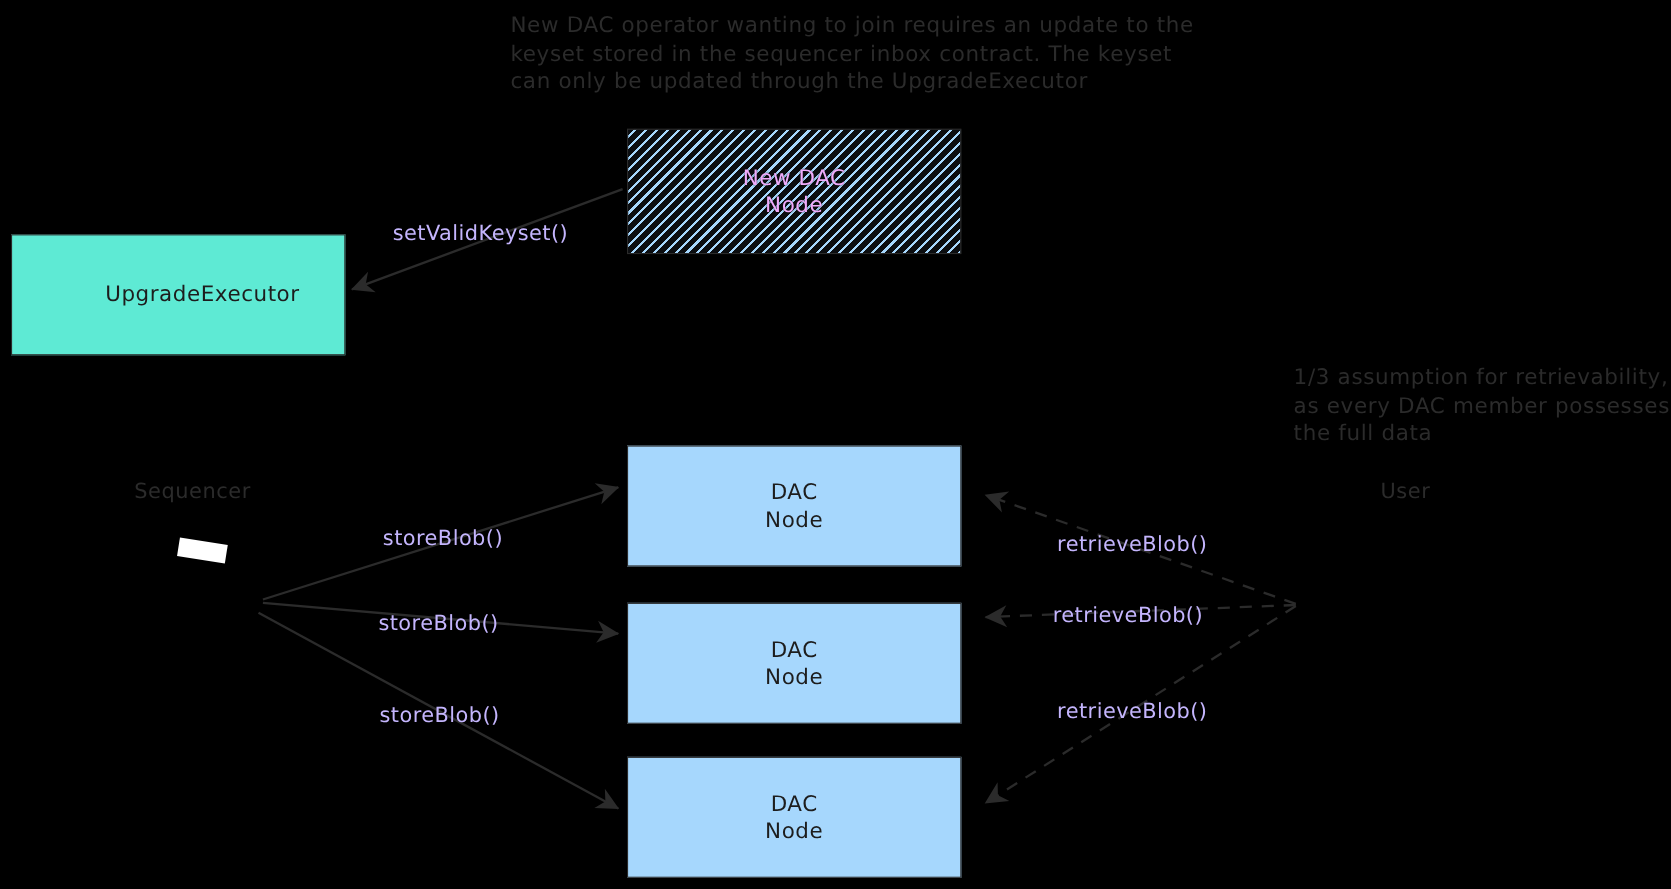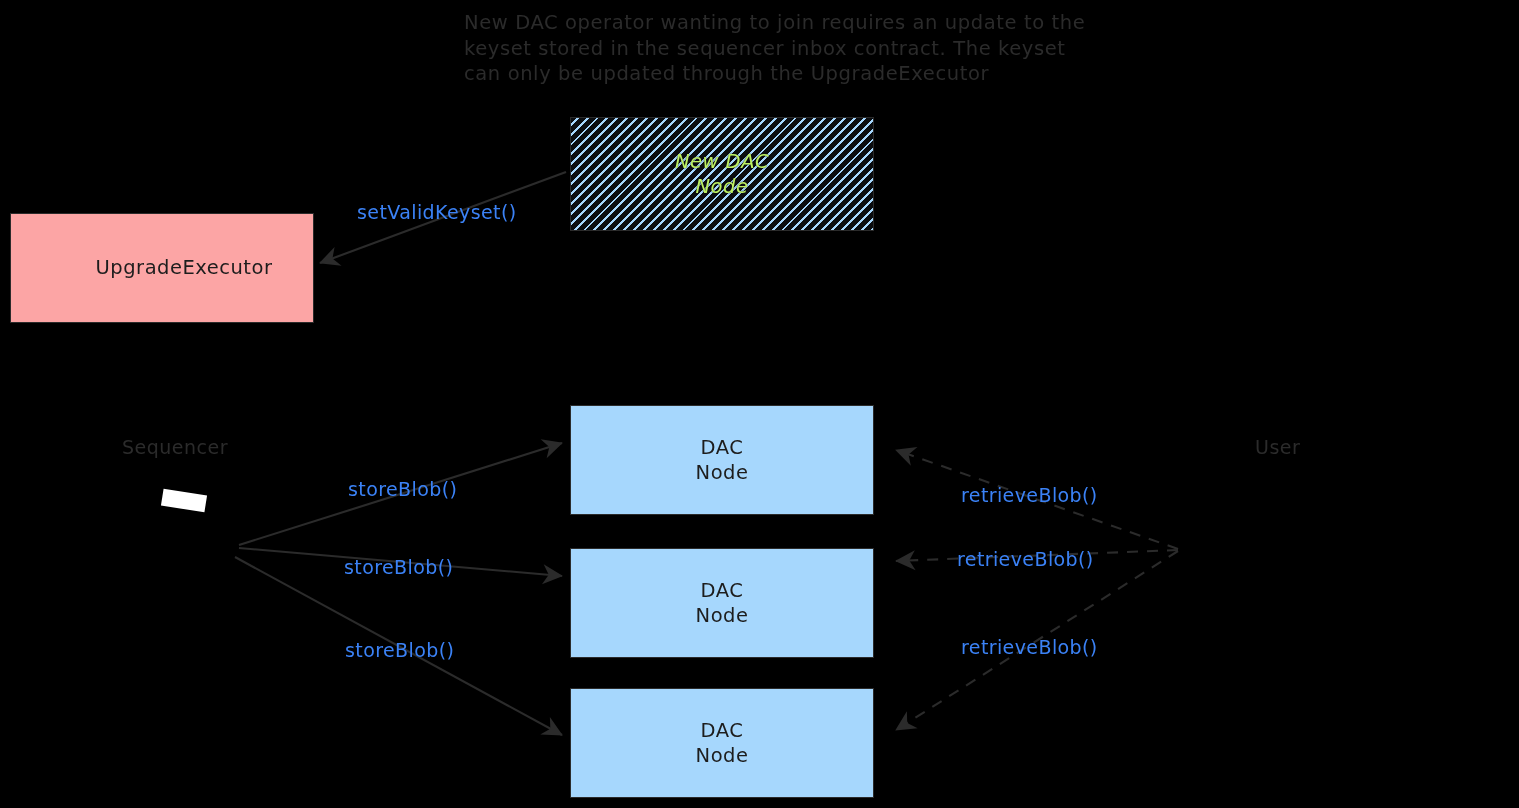--- a/index.html
+++ b/index.html
@@ -27,21 +27,21 @@
     position: absolute;
     color: #2b2b2b;
     font-size: 19.5px;
     line-height: 25.5px;
     letter-spacing: 0.6px;
     white-space: pre;
     font-family: "DejaVu Sans", sans-serif;
   }
   .edge-label {
     position: absolute;
-    color: #3b82f6;
+    color: #c4b5fd;
     font-size: 19px;
     letter-spacing: 0.4px;
     white-space: nowrap;
     font-family: "DejaVu Sans", sans-serif;
   }
   .node-label {
     position: absolute;
     color: #2b2b2b;
     font-size: 19px;
     letter-spacing: 0.5px;
@@ -63,43 +63,42 @@
     line-height: 25.5px;
     letter-spacing: 0.5px;
     white-space: pre-line;
     font-family: "DejaVu Sans", sans-serif;
   }
   .box-dac {
     background: #a6d7fd;
     align-items: center;
   }
   .box-upgrade {
-    background: #fca5a5;
+    background: #5eead4;
     padding-left: 44px;
   }
   .box-newdac {
     background: #0b0d10;
     position: relative;
     overflow: hidden;
   }
   .hatch {
     position: absolute;
     left: 0; top: 0; right: 0; bottom: 0;
     background-image: repeating-linear-gradient(
       -45deg,
       #a6d7fd 0px, #a6d7fd 2px,
       rgba(0,0,0,0) 2px, rgba(0,0,0,0) 7px
     );
   }
   .box-newdac .box-text {
     position: relative;
     z-index: 2;
-    color: #bef264;
+    color: #f0abfc;
     text-shadow: 0 0 2px #0b0d10;
-    font-style: italic;
   }
   .seq-icon {
     position: absolute;
     width: 44px;
     height: 17px;
     background: #ffffff;
     transform: rotate(9deg);
   }
 </style>
 </head>
@@ -129,20 +128,23 @@
 
     <line x1="1178" y1="550" x2="896" y2="561" stroke="#2b2b2b" stroke-width="2.1" stroke-dasharray="11 9" marker-end="url(#arrowDash)"></line>
 
     <line x1="1178" y1="551" x2="896" y2="730" stroke="#2b2b2b" stroke-width="2.1" stroke-dasharray="11 9" marker-end="url(#arrowDash)"></line>
   </svg>
 
   <div class="note" style="left:464px; top:10px; width:630px;">New DAC operator wanting to join requires an update to the
 keyset stored in the sequencer inbox contract. The keyset
 can only be updated through the UpgradeExecutor</div>
 
+  <div class="note" style="left:1176px; top:330px; width:330px;">1/3 assumption for retrievability,
+as every DAC member possesses
+the full data</div>
 
 
   <div class="box box-newdac" style="left:570px; top:117px; width:304px; height:114px;">
     <span class="hatch"></span>
     <span class="box-text">New DAC
 Node</span>
   </div>
 
   <div class="box box-upgrade" style="left:10px; top:213px; width:304px; height:110px;">
     <span class="box-text">UpgradeExecutor</span>

